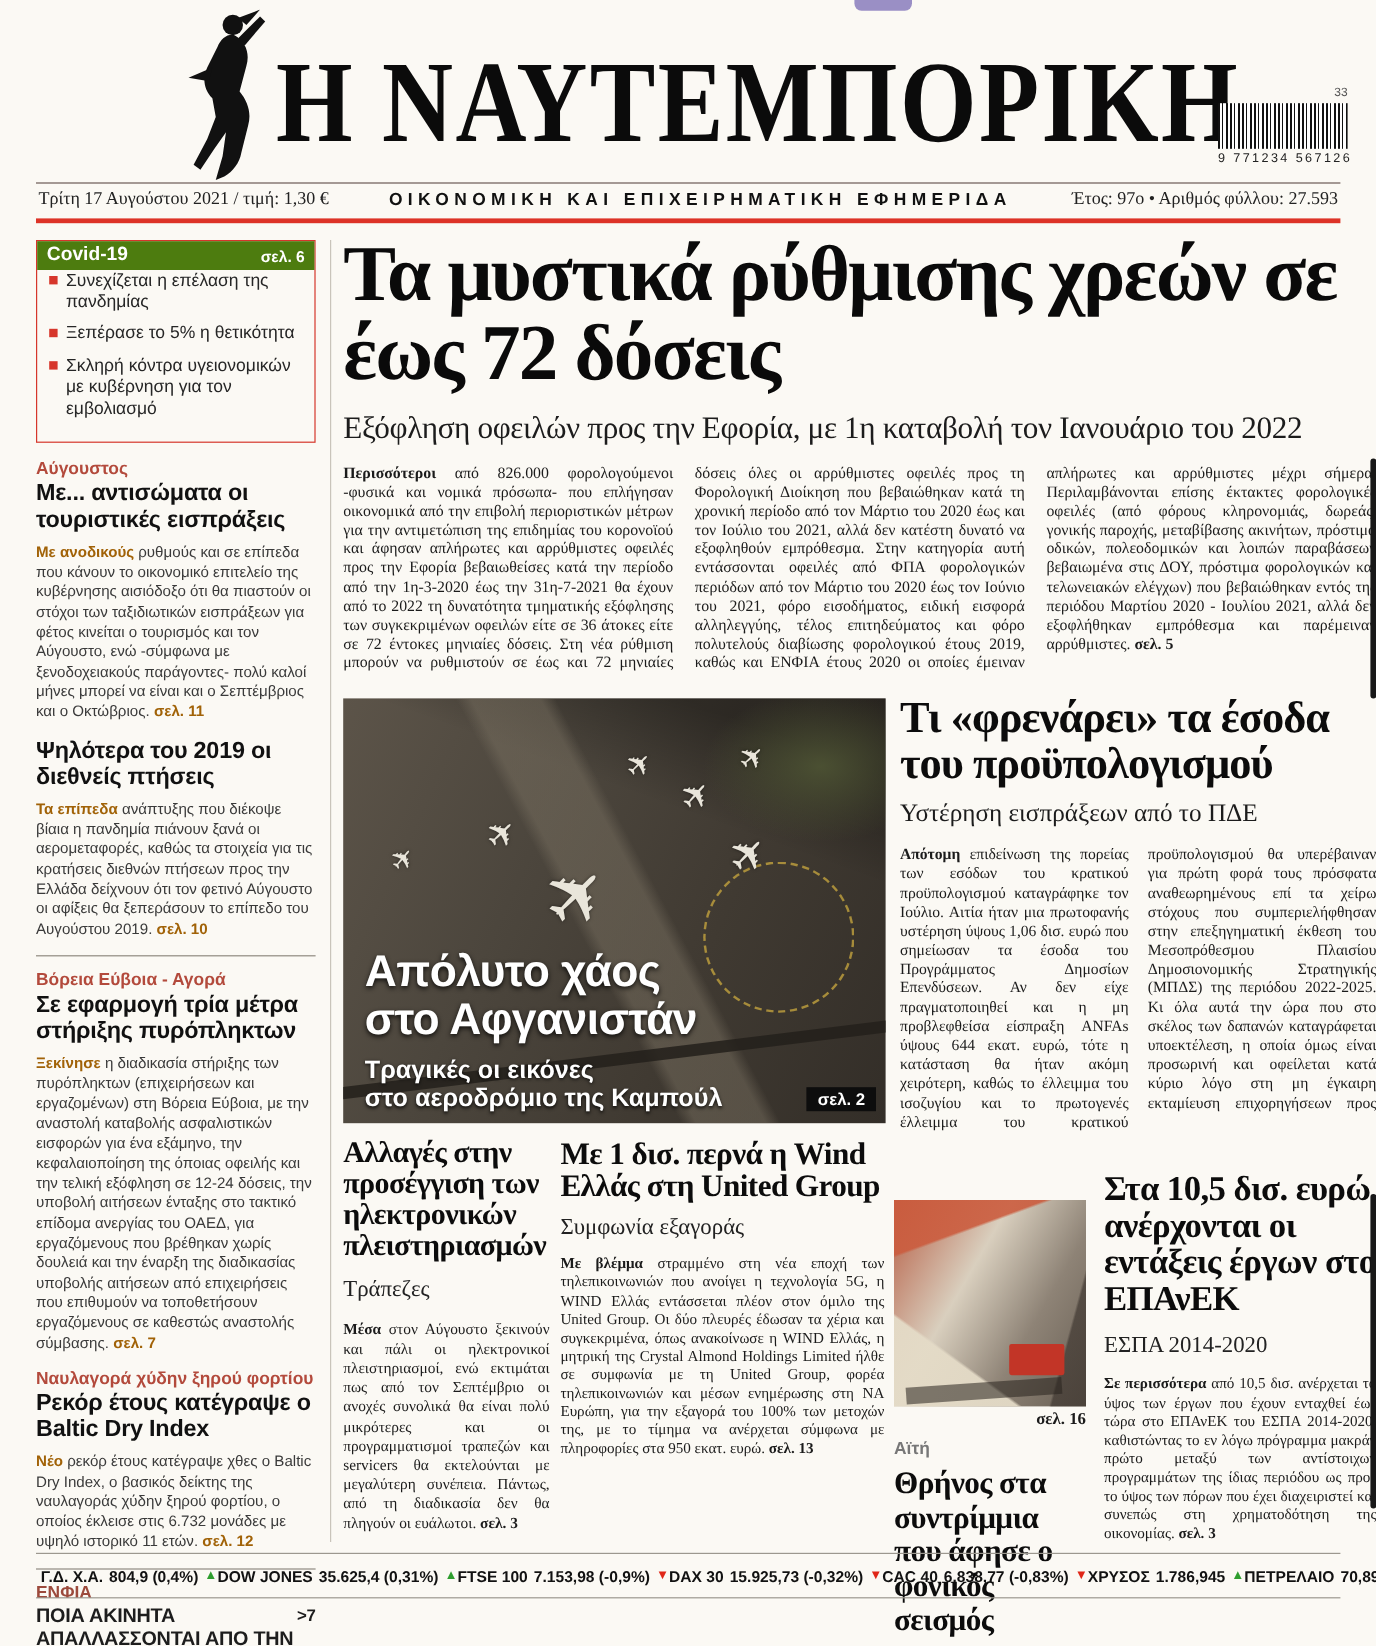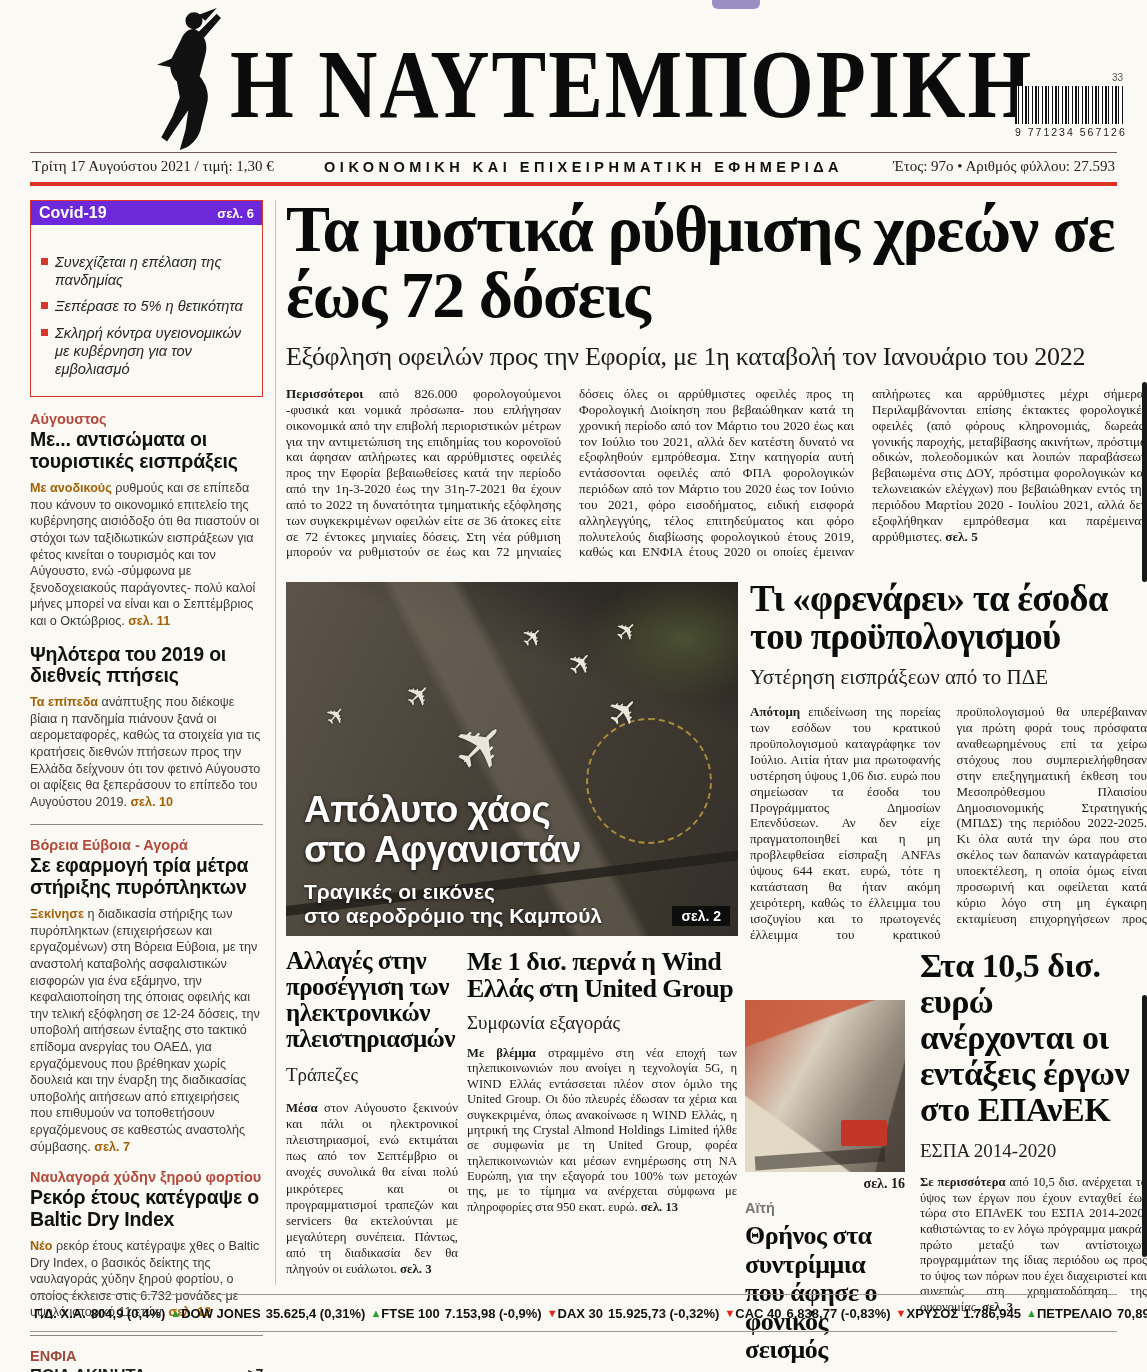--- a/index.html
+++ b/index.html
@@ -31,24 +31,24 @@
     padding:2px 2px 4px 2px;
   }
   .date-price { font-family:"Liberation Serif",serif; font-size:15px; color:#222; }
   .tagline { font-size:14.5px; font-weight:bold; letter-spacing:4.5px; color:#111; }
   .issue-info { font-family:"Liberation Serif",serif; font-size:15px; color:#222; }
 
   
   .sidebar { position:absolute; left:30px; top:200px; width:246px; height:1085px;
     border-right:1px solid #c9c4ba; padding-right:12px; }
   .covid-box { border:1px solid #d6362b; margin-bottom:14px; }
-  .covid-head { background:#6d28d9; color:#fff; display:flex; justify-content:space-between;
+  .covid-head { background:#4d7c0f; color:#fff; display:flex; justify-content:space-between;
     align-items:center; padding:3px 8px; font-size:16px; font-weight:bold; }
   .covid-head .pg { font-size:13px; font-weight:bold; }
-  .covid-body { padding:28px 8px 10px 8px;font-style:italic; }
+  .covid-body { padding:0 8px 10px 8px; }
   .covid-item { position:relative; padding-left:16px; font-size:14.6px; line-height:1.25;
     color:#262626; font-weight:500; margin-bottom:8px; }
   .covid-item::before { content:""; position:absolute; left:2px; top:5px; width:7px; height:7px; background:#d6362b; }
   .sb-article { margin-bottom:14px; }
   .sb-kicker { font-size:14.5px; font-weight:bold; color:#b34a3c; margin-bottom:2px; }
   .sb-title { font-size:19.5px; font-weight:bold; color:#111; line-height:1.12; margin-bottom:7px; letter-spacing:-0.2px; }
   .sb-body { font-size:12.6px; line-height:1.32; color:#3a3a3a; text-align:left; }
   .sb-body strong { color:#a16207; }
   .sb-divider { border-top:1px solid #8f8a81; margin:10px 0 12px 0; }
   .brief { margin-bottom:8px; }
@@ -116,21 +116,21 @@
       linear-gradient(36deg, rgba(228,219,199,.95) 0 26%, rgba(228,219,199,0) 27%),
       linear-gradient(285deg, rgba(60,52,46,.65) 0 14%, rgba(60,52,46,0) 15%),
       linear-gradient(120deg,#b65c43 0%,#d9cfbe 38%,#8e8376 68%,#675e53 100%); }
   .haiti-truck { position:absolute; right:18px; bottom:26px; width:46px; height:26px; background:#c23527; border-radius:2px; }
   .haiti-debris { position:absolute; left:10px; bottom:6px; width:130px; height:14px; background:rgba(40,34,30,.55); transform:rotate(-4deg); }
   .haiti-page { text-align:right; font-size:14px; font-weight:bold; font-family:"Liberation Serif",serif; margin-top:4px; }
   .haiti-kicker { font-size:14.5px; font-weight:bold; color:#777; margin-top:8px; }
   .haiti .bottom-headline { font-size:26px; line-height:1.1; margin-top:6px; }
 
   .epanek { position:absolute; left:920px; top:948px; width:227px; }
-  .epanek .bottom-headline { font-size:34px; line-height:1.06; }
+  .epanek .bottom-headline { font-size:29px; line-height:1.06;margin-top:28px; }
   .epanek .bottom-kicker { font-size:19px; margin-top:12px; }
   .epanek .bottom-body { font-size:12.6px; line-height:1.24; margin-top:13px; height:160px; }
 
   
   .ticker { position:absolute; left:30px; right:30px; top:1294px; height:38px;
     border-top:1px solid #9c988f; border-bottom:1px solid #9c988f;
     display:flex; justify-content:space-between; align-items:center; padding:0 4px; }
   .tk { display:flex; align-items:center; gap:5px; font-size:13px; font-weight:bold; color:#111; white-space:nowrap;justify-content:flex-end; }
   .tk .arrow { font-size:11px; }
   .tk .up { color:#2f9e2f; }

